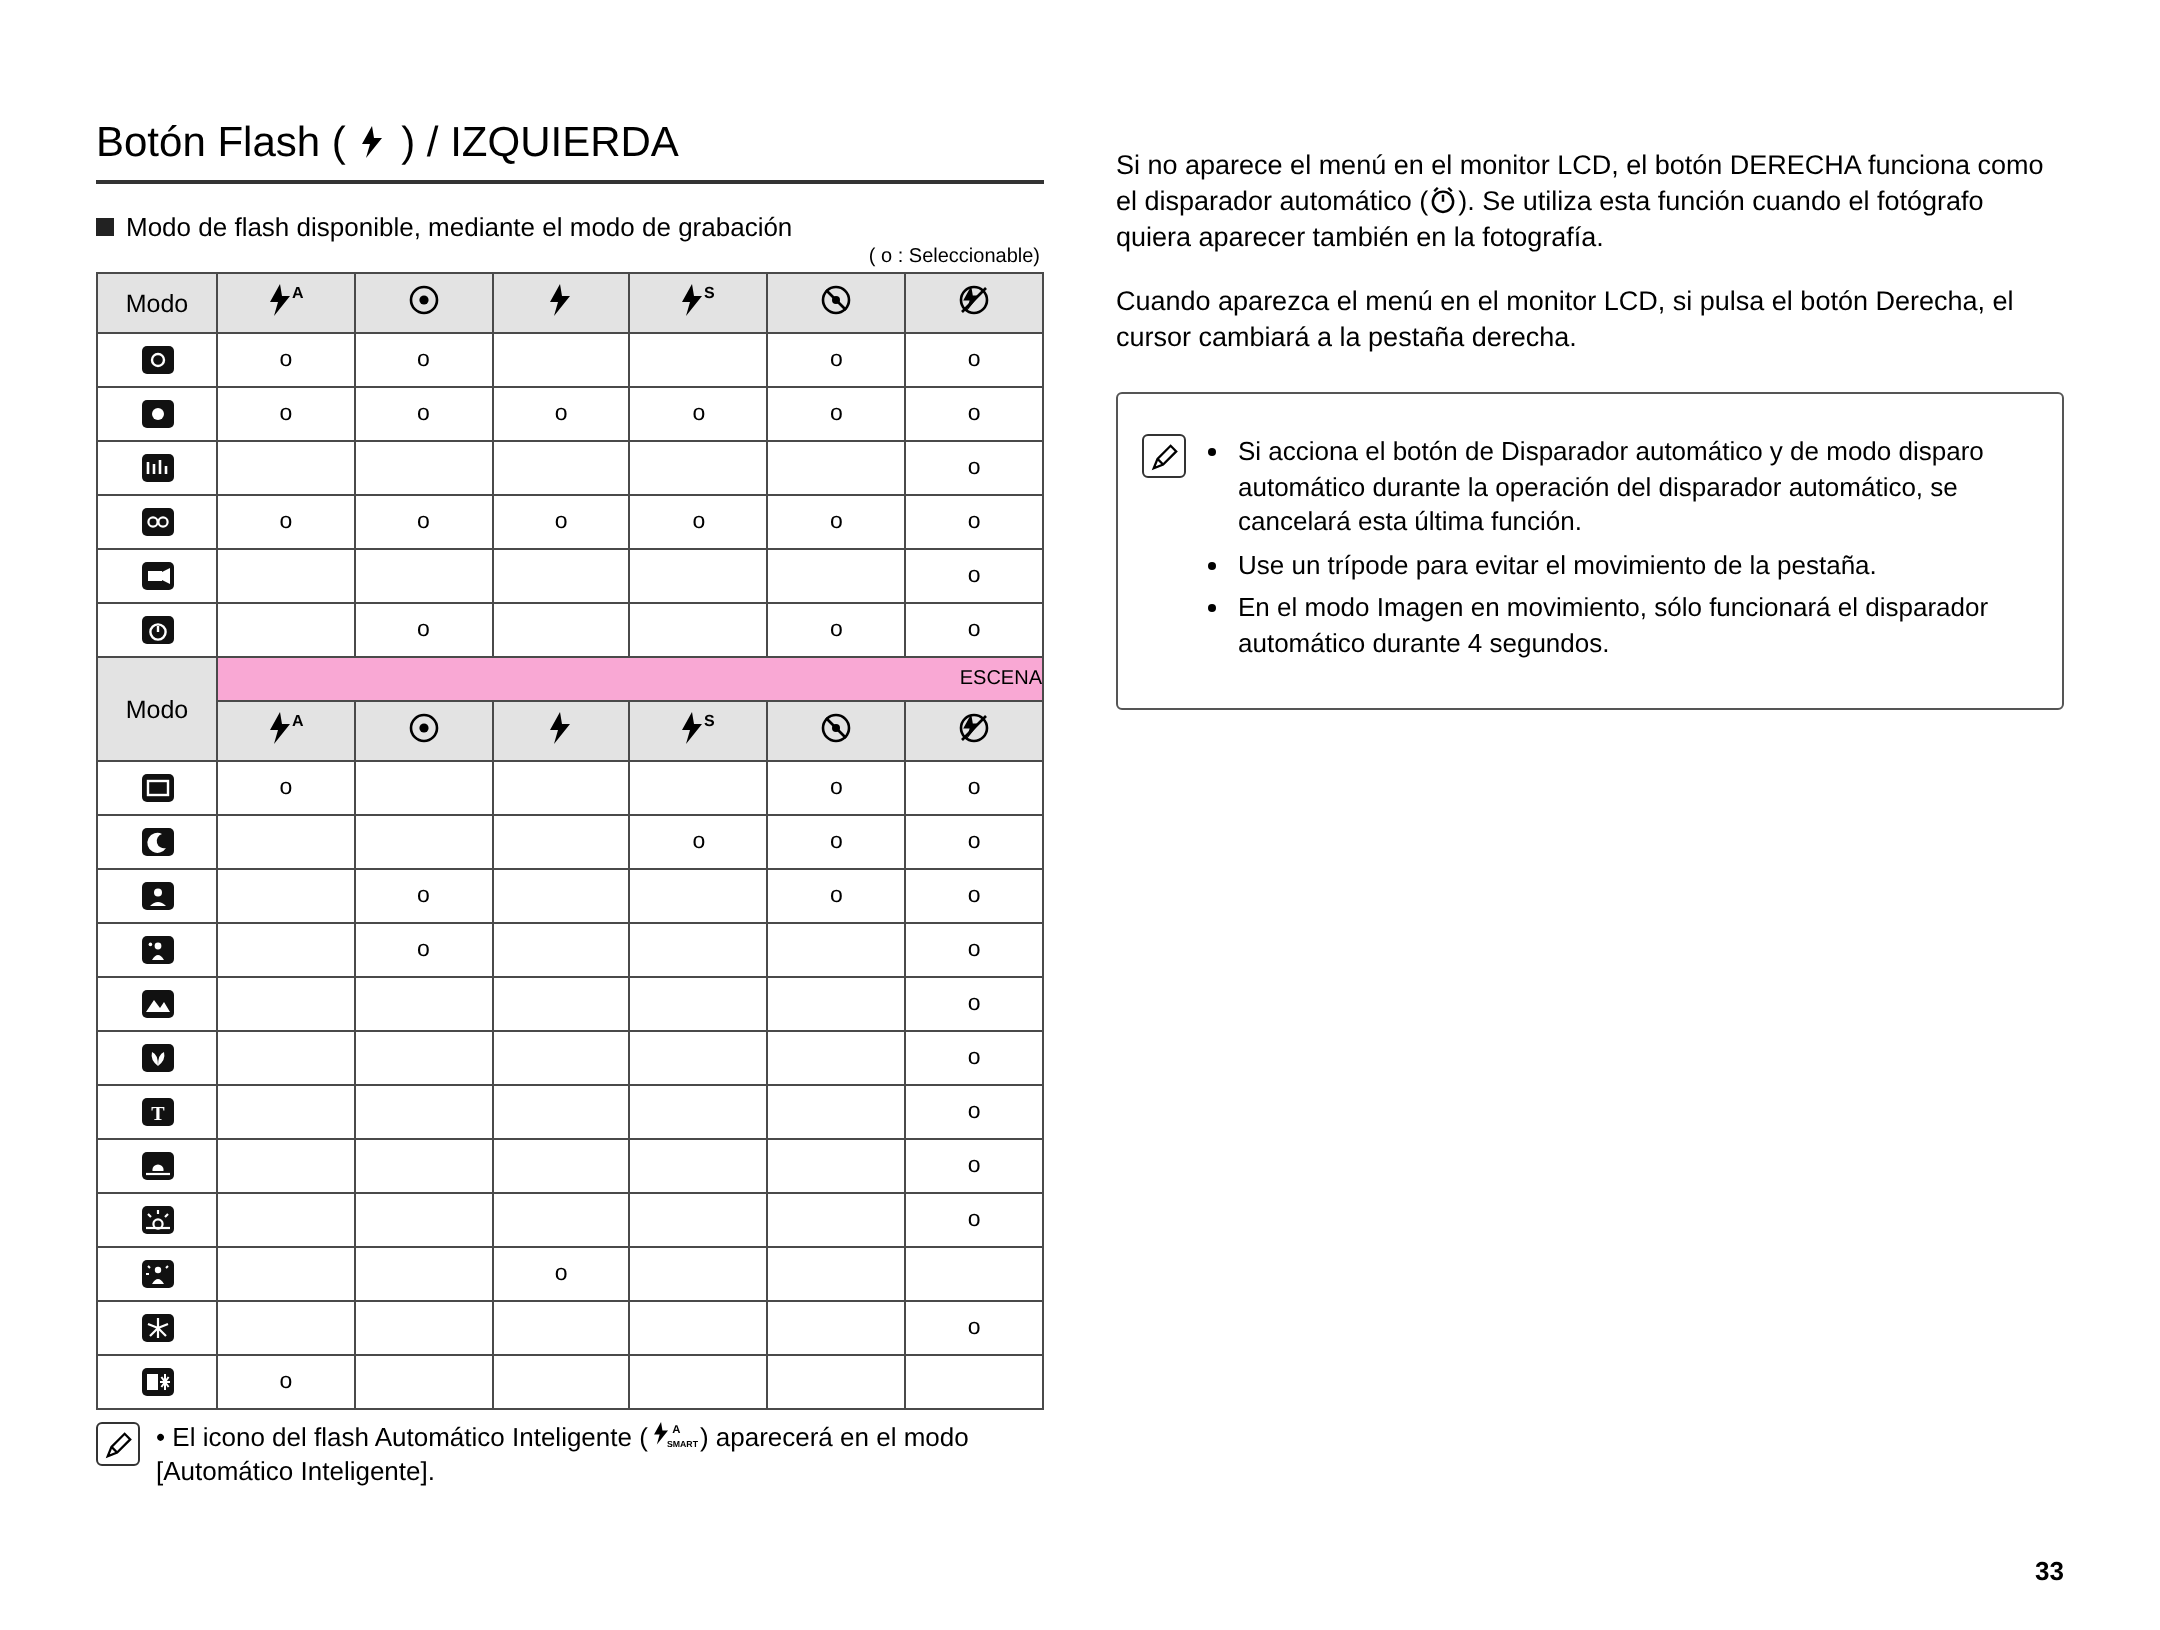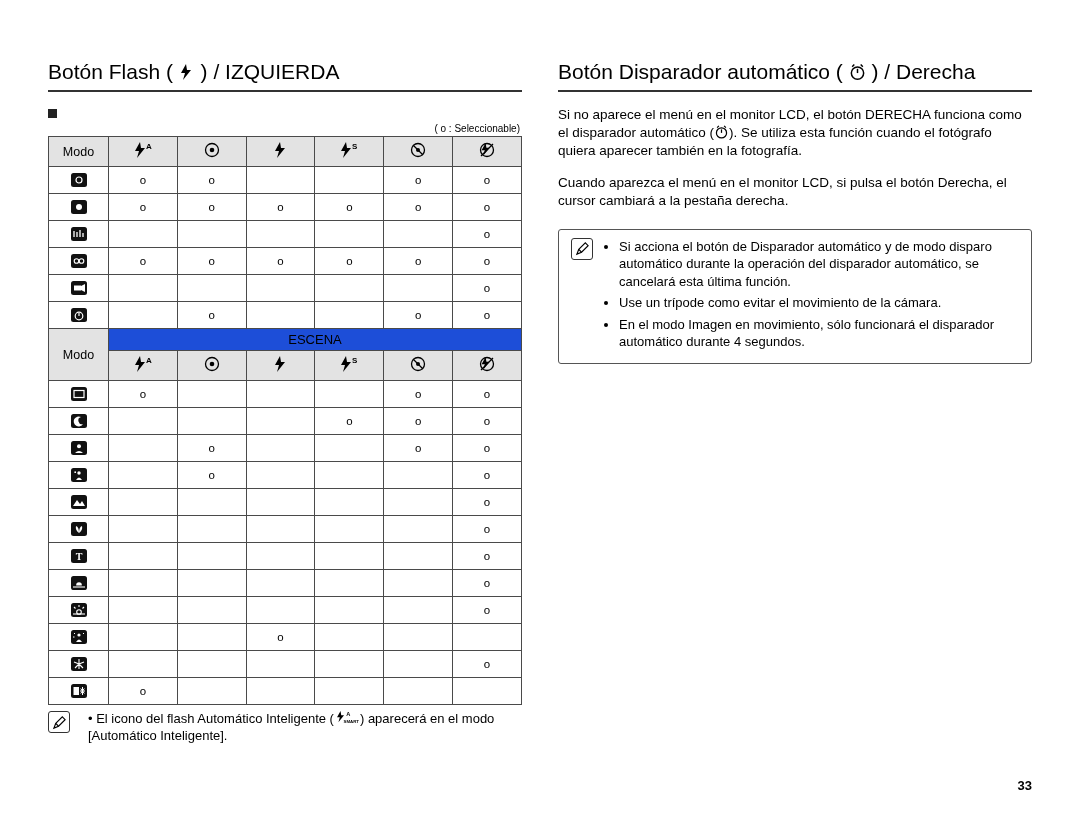--- a/index.html
+++ b/index.html
@@ -26,35 +26,35 @@
   .intro { margin: 4px 0 2px 0; font-size: 13px; }
   .intro .sq { display:inline-block; width:9px; height:9px; background:#222; margin-right:6px; vertical-align:0; }
   .legend { text-align: right; font-size: 10px; margin: 0 2px 2px 0; }
   table { border-collapse: collapse; width: 100%; table-layout: fixed; }
   th, td { border:1px solid #4a4a4a; text-align:center; vertical-align:middle; padding:0; }
   th { background:#e3e3e3; font-weight:normal; }
   td { font-size: 11.5px; height:27px; }
   th.hdrcell { height:30px; }
   .modo { font-size:12.5px;margin-top:12px; }
   .rowicon svg { display:block; margin:0 auto; }
-  .footnote { display:flex; gap:18px; margin-top:6px; font-size:13px; line-height:1.3; }
+  .footnote { display:flex; gap:8px; margin-top:6px; font-size:13px; line-height:1.3; }
   .footnote .penbox, .notebox .penbox {
     width:22px; height:22px; border:1.3px solid #333; border-radius:3px; flex:0 0 22px;
     display:flex; align-items:center; justify-content:center;
   }
   .rtext { font-size:13.5px; line-height:1.35; }
-  .notebox { display:flex; gap:10px; border:1.2px solid #555; border-radius:3px; padding:8px 12px; margin-top:18px; }
+  .notebox { display:flex; gap:10px; border:1.2px solid #555; border-radius:3px; padding:20px 12px; margin-top:18px; }
   .notebox ul { margin:0; padding-left:16px; font-size:13px; line-height:1.35; }
   .notebox li { margin-bottom:4px; }
   .pagenum { position:absolute; right:48px; bottom:22px; font-weight:bold; font-size:13px; }
   
   col.c0 { width:60px; }
   col.cX { width:auto; }
   
-  th.escena { background:#1d4ed8; font-size:13px; height:22px; }
+  th.escena { background:#f9a8d4; font-size:10px; height:22px;text-align:right; }
 </style>
 </head>
 <body>
 
 <svg width="0" height="0" style="position:absolute">
  <defs>
   <g id="i-flash">
         <path d="M7 0 L2 9 L6 9 L4 16 L12 6 L8 6 Z" fill="#000"></path>
       </g>
   <g id="i-flash-auto">
@@ -191,21 +191,21 @@
 
   <div class="col">
     <h2>
       <span>Botón Flash (</span>
       <span class="icn"><svg width="16" height="18" viewBox="0 0 16 16">
             <use href="#i-flash"></use>
           </svg></span>
       <span>) / IZQUIERDA</span>
     </h2>
 
-    <p class="intro"><span class="sq"></span></p>
+    <p class="intro"><span class="sq"></span><span>Modo de flash disponible, mediante el modo de grabación</span></p>
     <div class="legend">( o : Seleccionable)</div>
 
     <table>
       <colgroup>
           <col class="c0">
           <col class="cX">
           <col class="cX">
           <col class="cX">
           <col class="cX">
           <col class="cX">
@@ -508,43 +508,36 @@
         </div>
       <div>
         • <span>El icono del flash Automático Inteligente (</span><svg width="26" height="14" viewBox="0 0 26 16" style="vertical-align:-2px">
             <use href="#i-flash-smart"></use>
           </svg><span>) aparecerá en el modo [Automático Inteligente].</span>
       </div>
     </div>
   </div>
 
   <div class="col">
-    <h2>
-      <span>Botón Disparador automático (</span>
-      <span class="icn"><svg width="17" height="18" viewBox="0 0 16 16">
-            <use href="#i-selftimer"></use>
-          </svg></span>
-      <span>) / Derecha</span>
-    </h2>
 
     <p class="rtext">
       <span>Si no aparece el menú en el monitor LCD, el botón DERECHA funciona como el disparador automático (</span><svg width="15" height="14" viewBox="0 0 16 16" style="vertical-align:-2px">
           <use href="#i-selftimer"></use>
         </svg><span>). Se utiliza esta función cuando el fotógrafo quiera aparecer también en la fotografía.</span>
     </p>
     <p class="rtext">Cuando aparezca el menú en el monitor LCD, si pulsa el botón Derecha, el cursor cambiará a la pestaña derecha.</p>
 
     <div class="notebox">
       <div class="penbox">
           <svg width="15" height="15" viewBox="0 0 16 16">
             <use href="#i-pencil"></use>
           </svg>
         </div>
       <ul id="notes-list">
           <li>Si acciona el botón de Disparador automático y de modo disparo automático durante la operación del disparador automático, se cancelará esta última función.</li>
-          <li>Use un trípode como evitar el movimiento de la cámara.</li>
+          <li>Use un trípode para evitar el movimiento de la pestaña.</li>
           <li>En el modo Imagen en movimiento, sólo funcionará el disparador automático durante 4 segundos.</li>
         </ul>
     </div>
   </div>
 </div>
 
 <div class="pagenum">33</div>
 
 </body></html>

